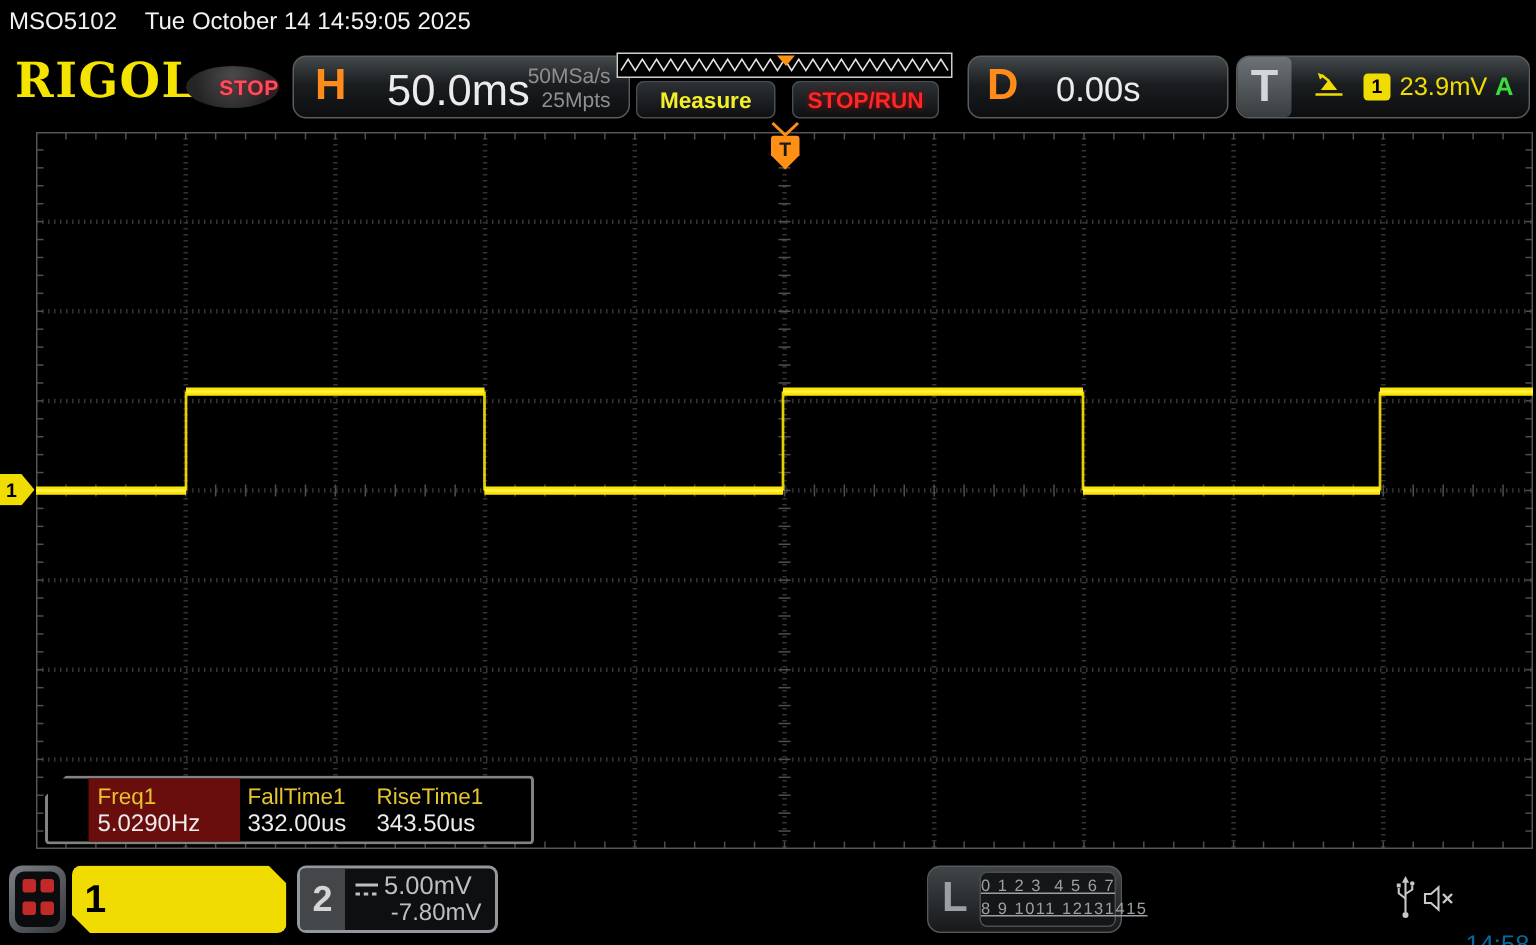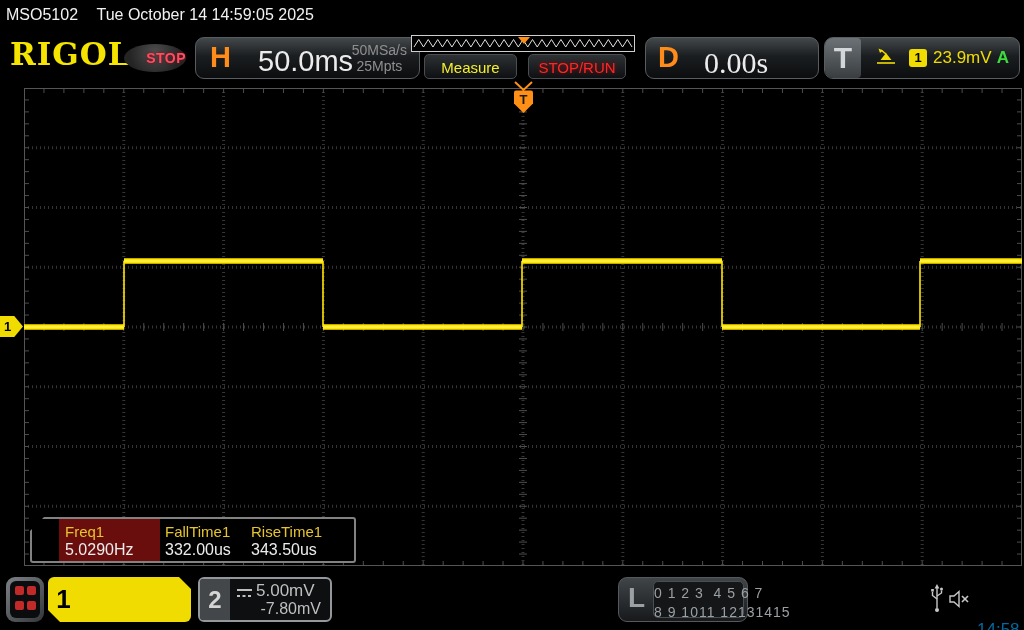--- a/index.html
+++ b/index.html
@@ -22,40 +22,40 @@
              text-align:right;line-height:28px;text-shadow:0 0 3px #7a0f20;}
   .hdr-block{background:linear-gradient(#43484b,#1b1e20 45%,#0b0d0f);
              border:1px solid #585d61;border-radius:9px;height:42px;box-sizing:border-box;}
   .h-block{left:195px;top:37px;width:225px;}
   .d-block{left:645px;top:37px;width:174px;}
   .t-block{left:824px;top:37px;width:196px;}
   .blk-letter{position:absolute;font-weight:bold;font-size:29px;color:#ff8c1a;}
   .h-letter{left:14px;top:3px;}
   .d-letter{left:12px;top:3px;}
   .tb-value{position:absolute;left:62px;top:7px;font-size:29px;color:#ececec;}
-  .rates{position:absolute;right:12px;top:4px;text-align:center;font-size:14px;
+  .rates{position:absolute;right:12px;top:4px;text-align:right;font-size:14px;
          color:#8f8f8f;line-height:16px;}
-  .d-value{position:absolute;left:58px;top:8px;font-size:30px;color:#ececec;font-family:Liberation Serif, serif;}
+  .d-value{position:absolute;left:58px;top:8px;font-size:23px;color:#ececec;}
   .t-tab{position:absolute;left:0;top:0;width:36px;height:40px;border-radius:8px 4px 4px 8px;
          background:linear-gradient(#6c7276,#393d40);text-align:center;}
   .t-letter{font-size:30px;font-weight:bold;color:#d4d7d9;line-height:40px;}
   .trig-badge{position:absolute;left:84px;top:11px;width:18px;height:18px;background:#f0dc00;
               border-radius:3px;color:#000;font-size:13px;font-weight:bold;text-align:center;line-height:18px;}
   .trig-level{position:absolute;left:108px;top:10px;font-size:17px;color:#f0dc00;}
   .trig-mode{position:absolute;right:10px;top:10px;font-size:17px;font-weight:bold;color:#3ddc3d;}
   .slope-icon{position:absolute;left:50px;top:10px;}
 
   .preview{left:411px;top:35px;width:224px;height:17px;background:#000;
            border:1px solid #cfcfcf;box-sizing:border-box;}
   .pv-tri{position:absolute;left:106px;top:1px;width:0;height:0;
           border-left:6px solid transparent;border-right:6px solid transparent;
           border-top:7px solid #ff9015;}
   .hdr-btn{height:25px;background:linear-gradient(#2d3134,#0e1012);
            border:1px solid #4a4e52;border-radius:5px;text-align:center;
-           line-height:25px;font-size:15px;font-weight:normal;box-sizing:border-box;}
+           line-height:25px;font-size:15px;font-weight:bold;box-sizing:border-box;}
   .measure{left:424px;top:54px;width:93px;color:#f5ef2a;}
   .stoprun{left:528px;top:54px;width:98px;color:#ff2626;text-shadow:0 0 4px #8a0a0a;}
 
   
   #plot-svg{left:24px;top:88px;}
   .ch1-marker{left:0;top:316px;width:23px;height:21px;background:#f0dc00;
               clip-path:polygon(0 0,62% 0,100% 50%,62% 100%,0 100%);
               color:#000;font-size:13px;font-weight:bold;line-height:21px;text-indent:4px;}
   .trig-chevron{left:512px;top:81px;}
   .trig-shield{left:513px;top:90px;}
@@ -91,21 +91,21 @@
              text-align:center;line-height:41px;}
   .ch2-scale{position:absolute;left:56px;top:2px;font-size:17px;color:#bfbfbf;}
   .ch2-offset{position:absolute;right:9px;bottom:2px;font-size:16px;color:#bfbfbf;}
   .cpl2{position:absolute;left:36px;top:9px;}
 
   .l-block{left:618px;top:577px;width:130px;height:45px;border-radius:9px;box-sizing:border-box;
            background:linear-gradient(#404548,#17191b);border:1px solid #55595d;}
   .l-letter{position:absolute;left:9px;top:4px;font-size:28px;font-weight:bold;color:#9aa0a4;}
   .l-inner{position:absolute;left:34px;top:3px;right:3px;bottom:3px;background:#141618;
            border:1px solid #4a4e52;border-radius:5px;text-align:center;color:#9aa0a4;
-           font-size:14px;letter-spacing:1px;}
+           font-size:11px;letter-spacing:1px;text-decoration:underline;}
   .l-row{margin-top:3px;white-space:pre;}
 
   .usb-icon{left:929px;top:584px;}
   .mute-icon{left:948px;top:589px;}
   .clock{left:977px;top:620px;font-size:17px;color:#0369a1;}
 </style>
 </head>
 <body>
 
 <div id="screen">

